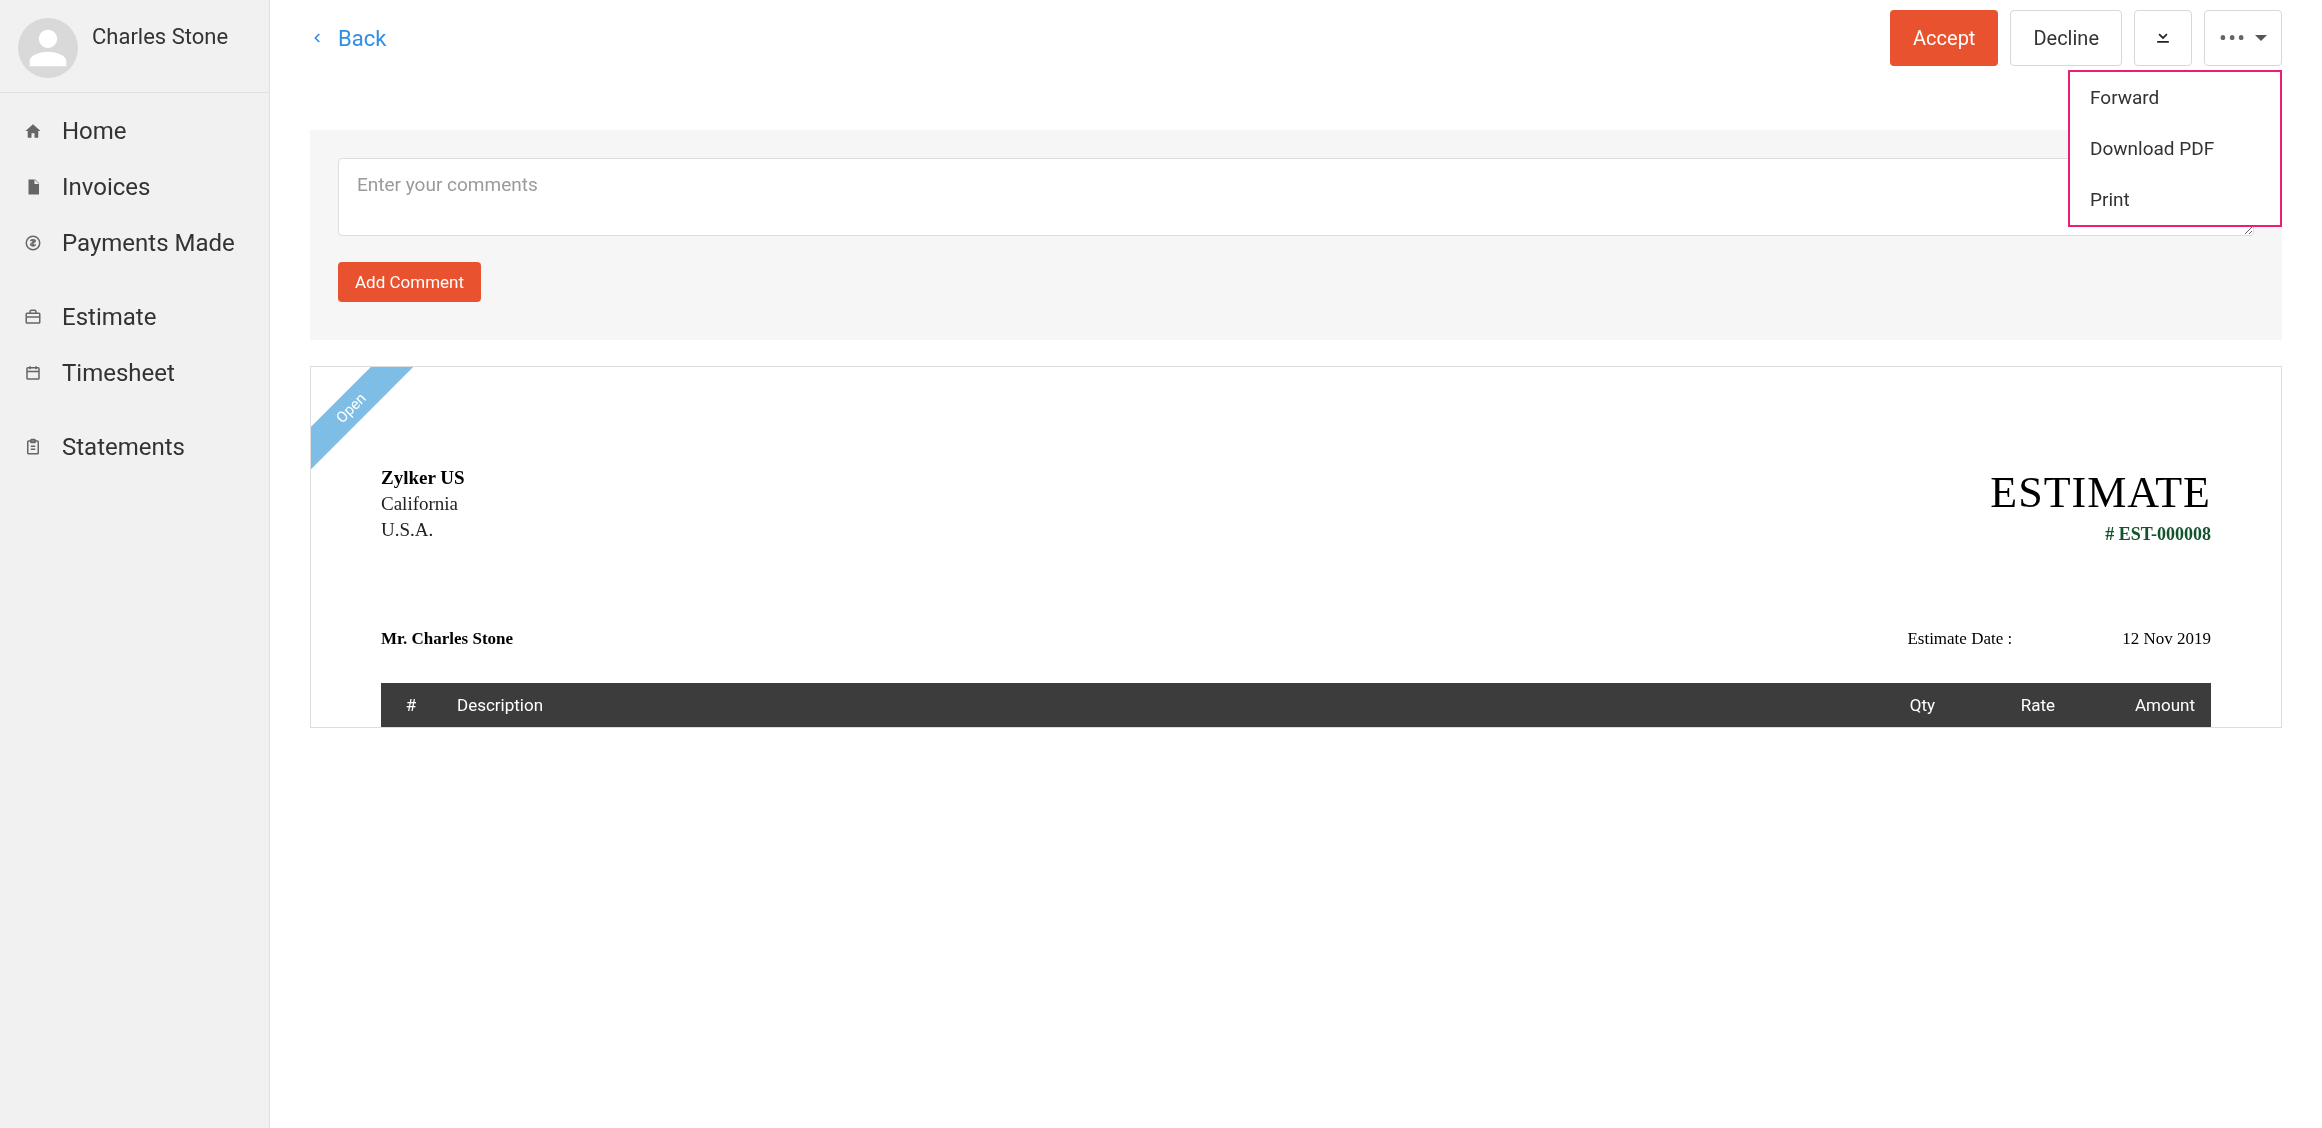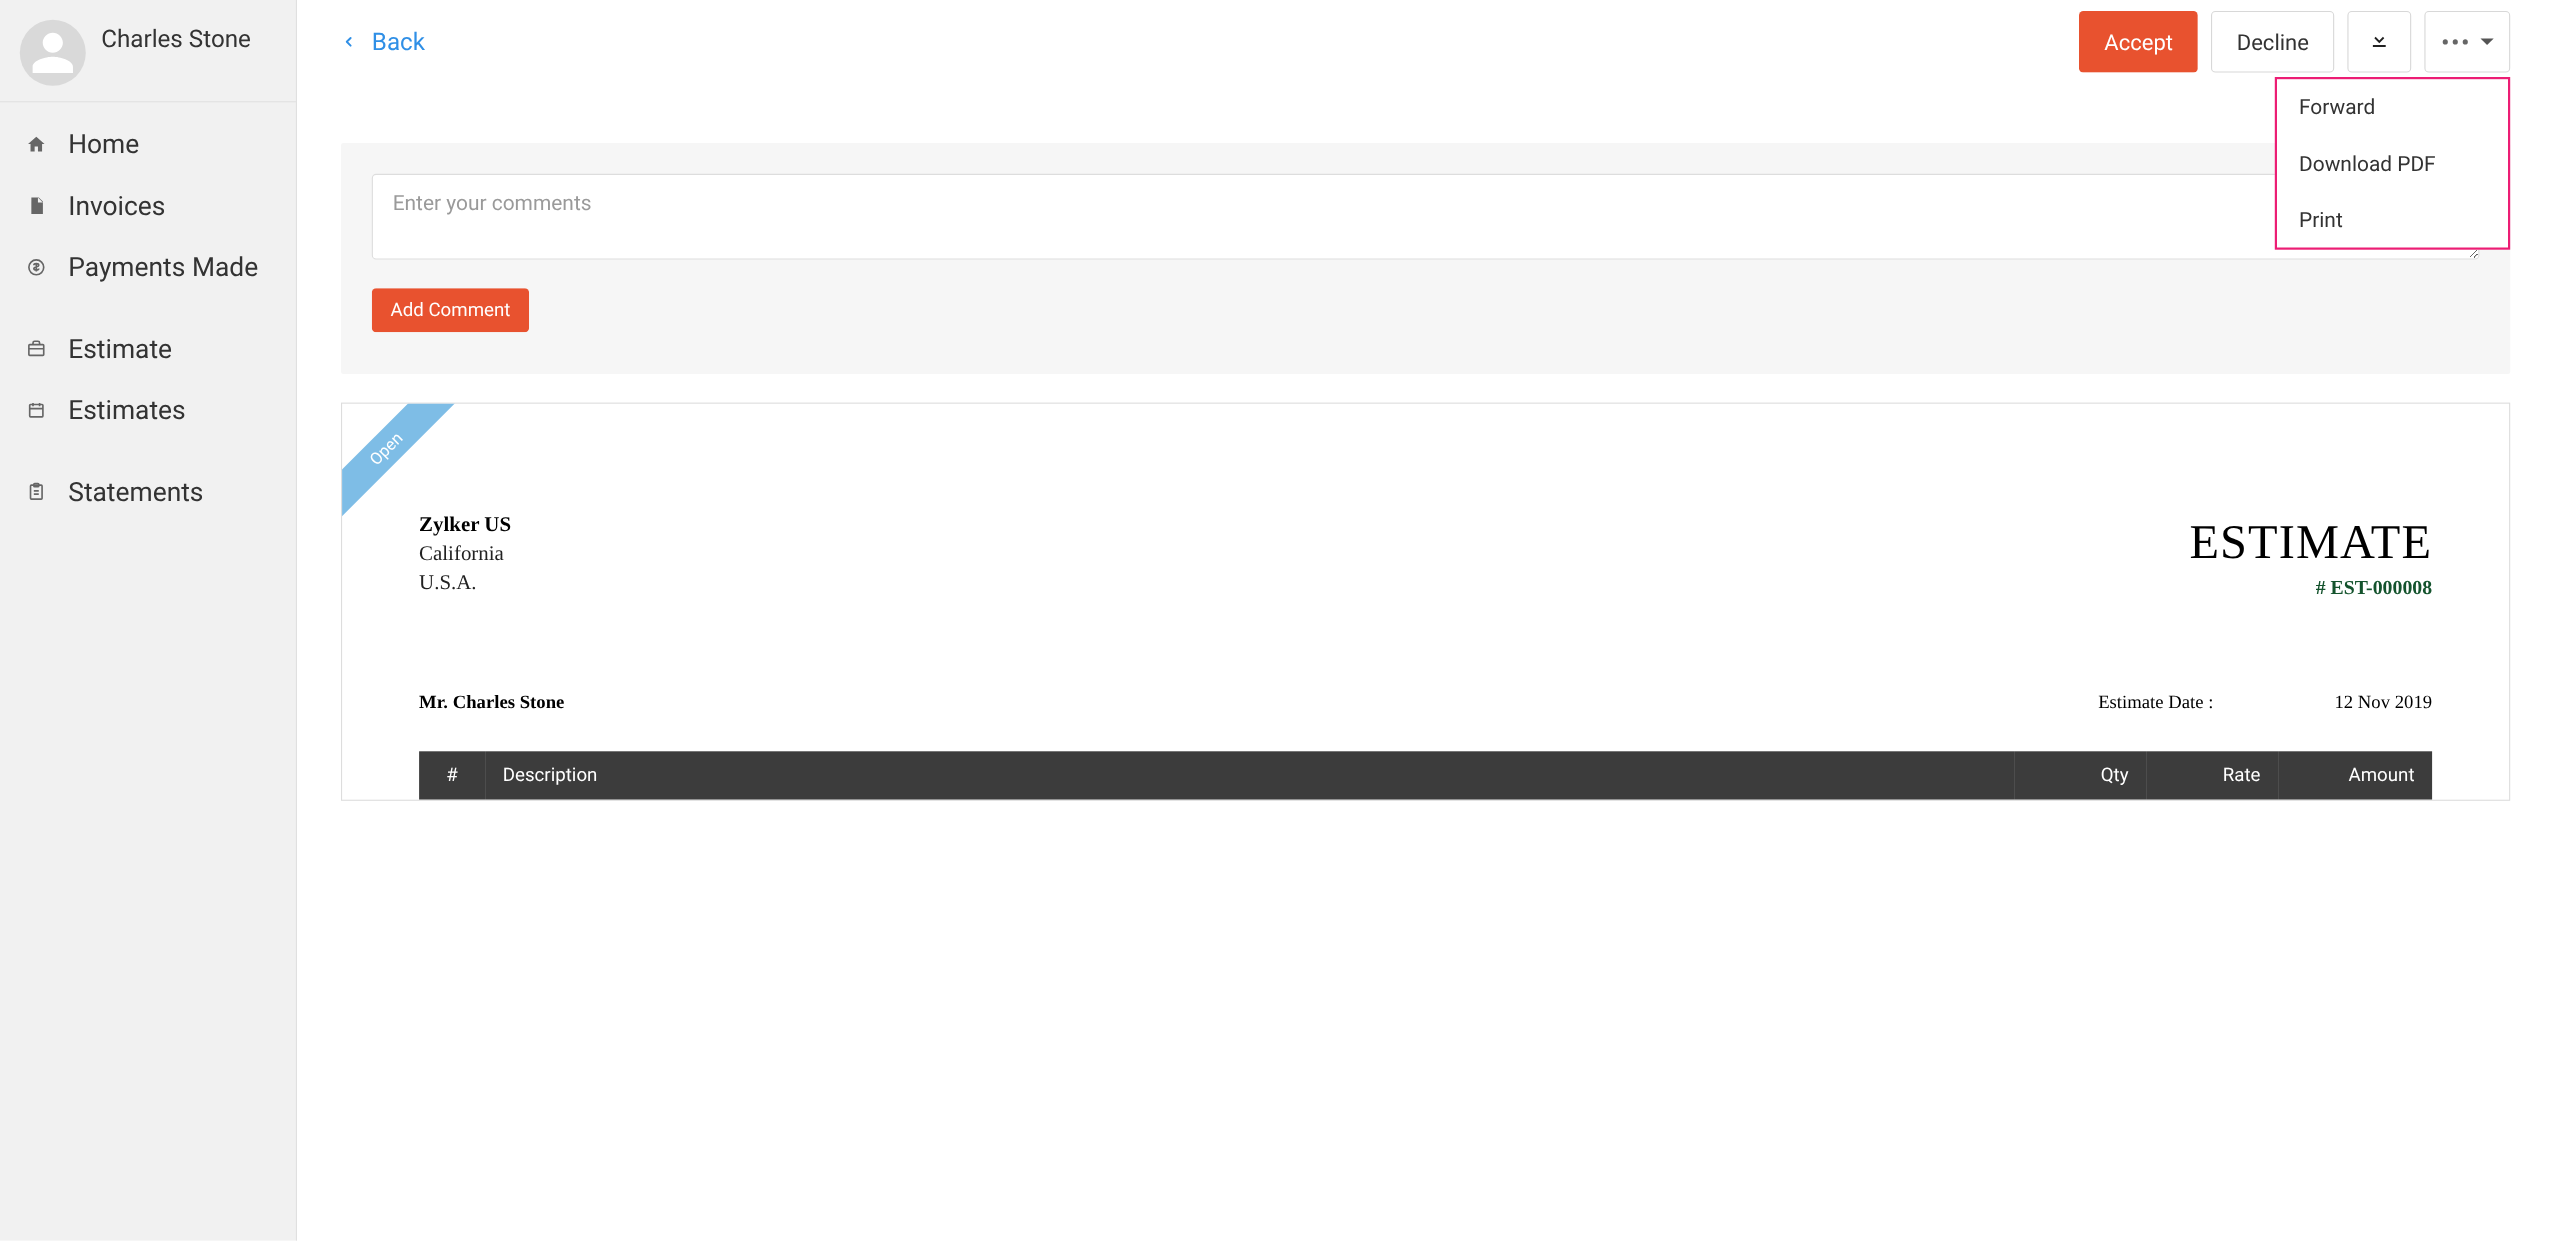--- a/index.html
+++ b/index.html
@@ -284,21 +284,21 @@
         <span>Estimate</span>
       </div>
 
       <div class="nav-item">
         <span class="icon">
           <svg width="18" height="18" viewBox="0 0 24 24" fill="none" stroke="currentColor" stroke-width="2">
               <rect x="4" y="5" width="16" height="15" rx="1"></rect>
               <path d="M8 3v4M16 3v4M4 10h16"></path>
             </svg>
         </span>
-        <span>Estimates</span>
+        <span>Timesheet</span>
       </div>
 
       <div class="nav-spacer"></div>
 
       <div class="nav-item">
         <span class="icon">
           <svg width="18" height="18" viewBox="0 0 24 24" fill="none" stroke="currentColor" stroke-width="2">
               <rect x="5" y="4" width="14" height="17" rx="1"></rect>
               <rect x="9" y="2" width="6" height="4" rx="1"></rect>
               <path d="M9 11h6M9 15h6"></path>

